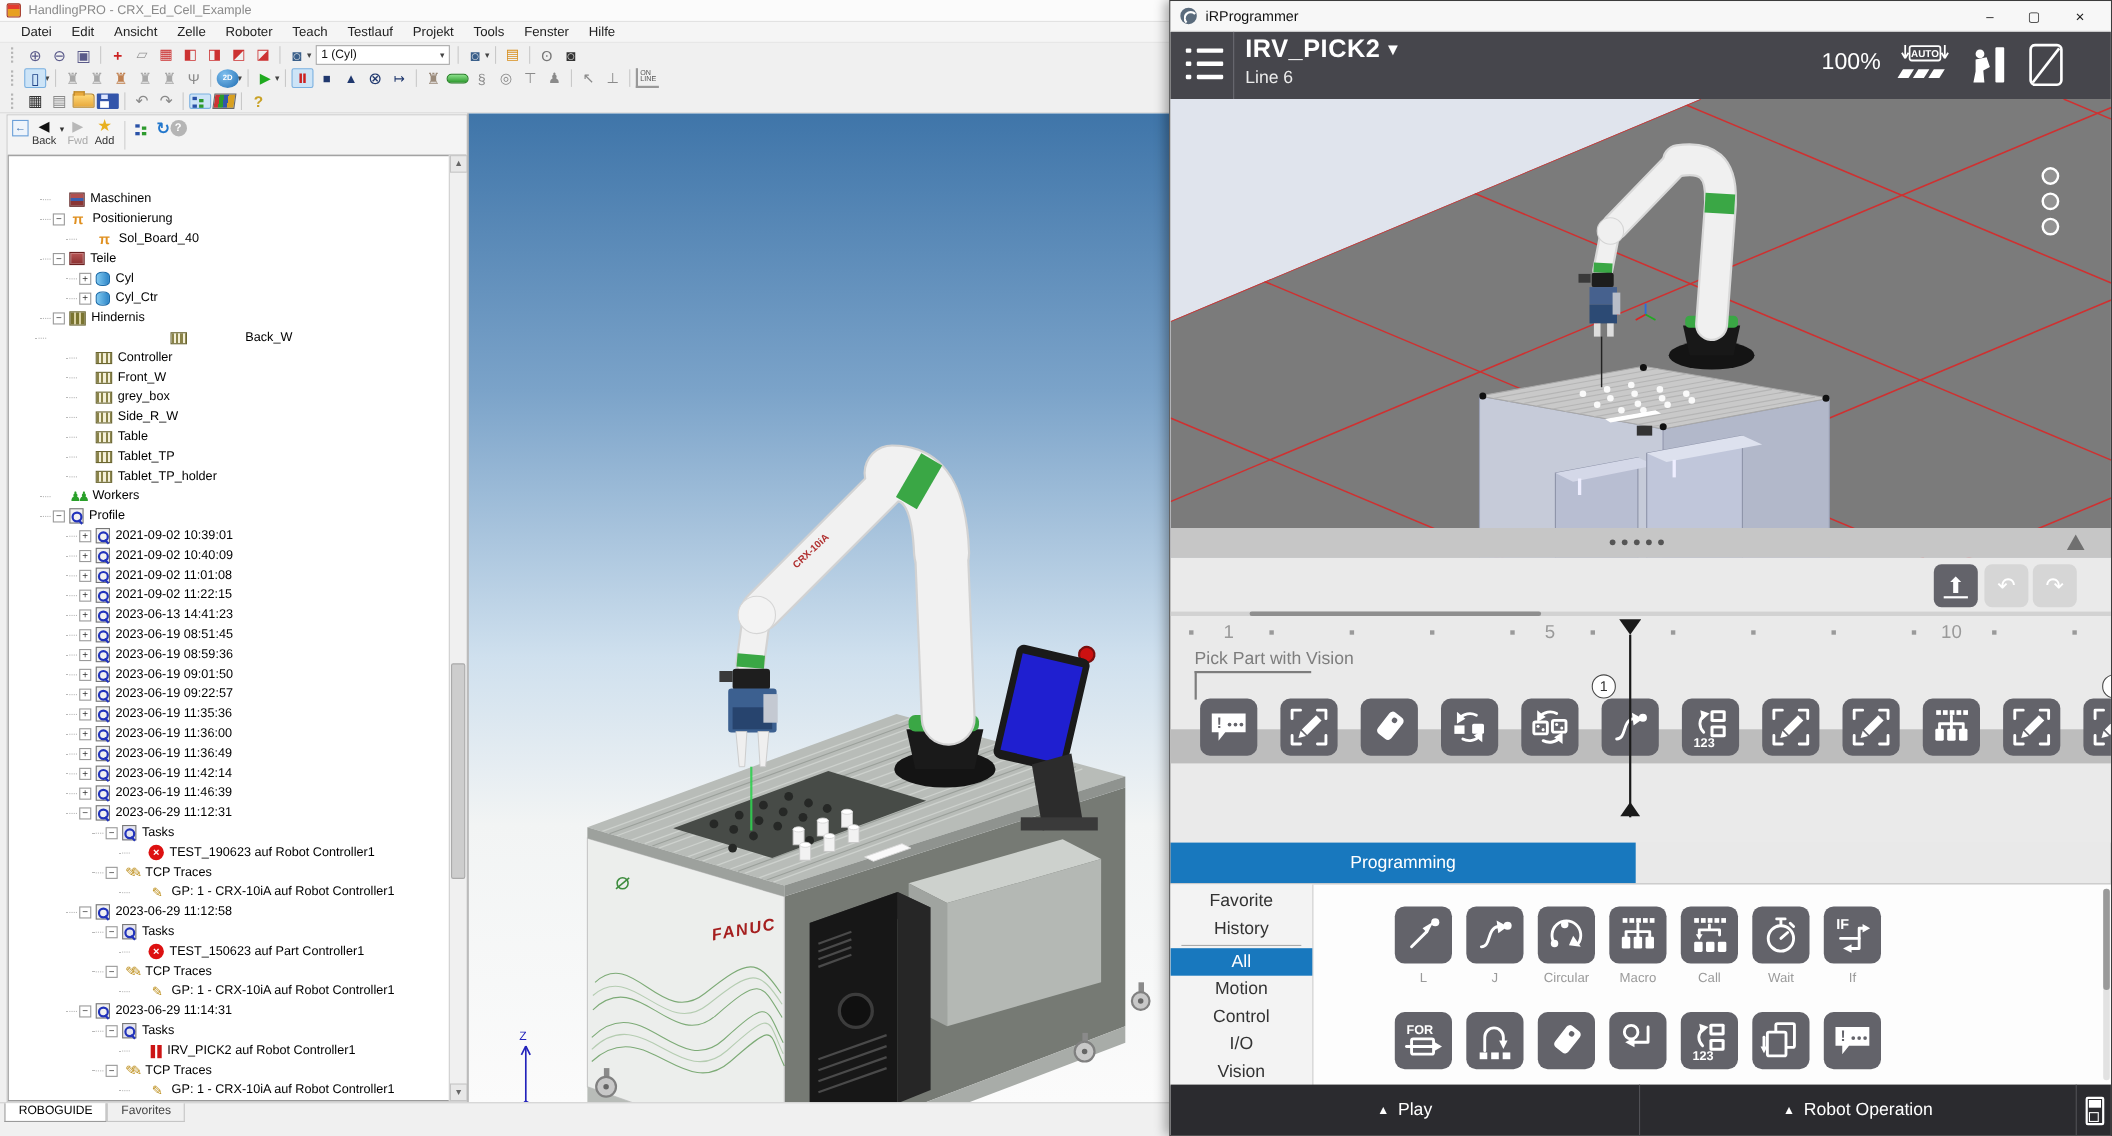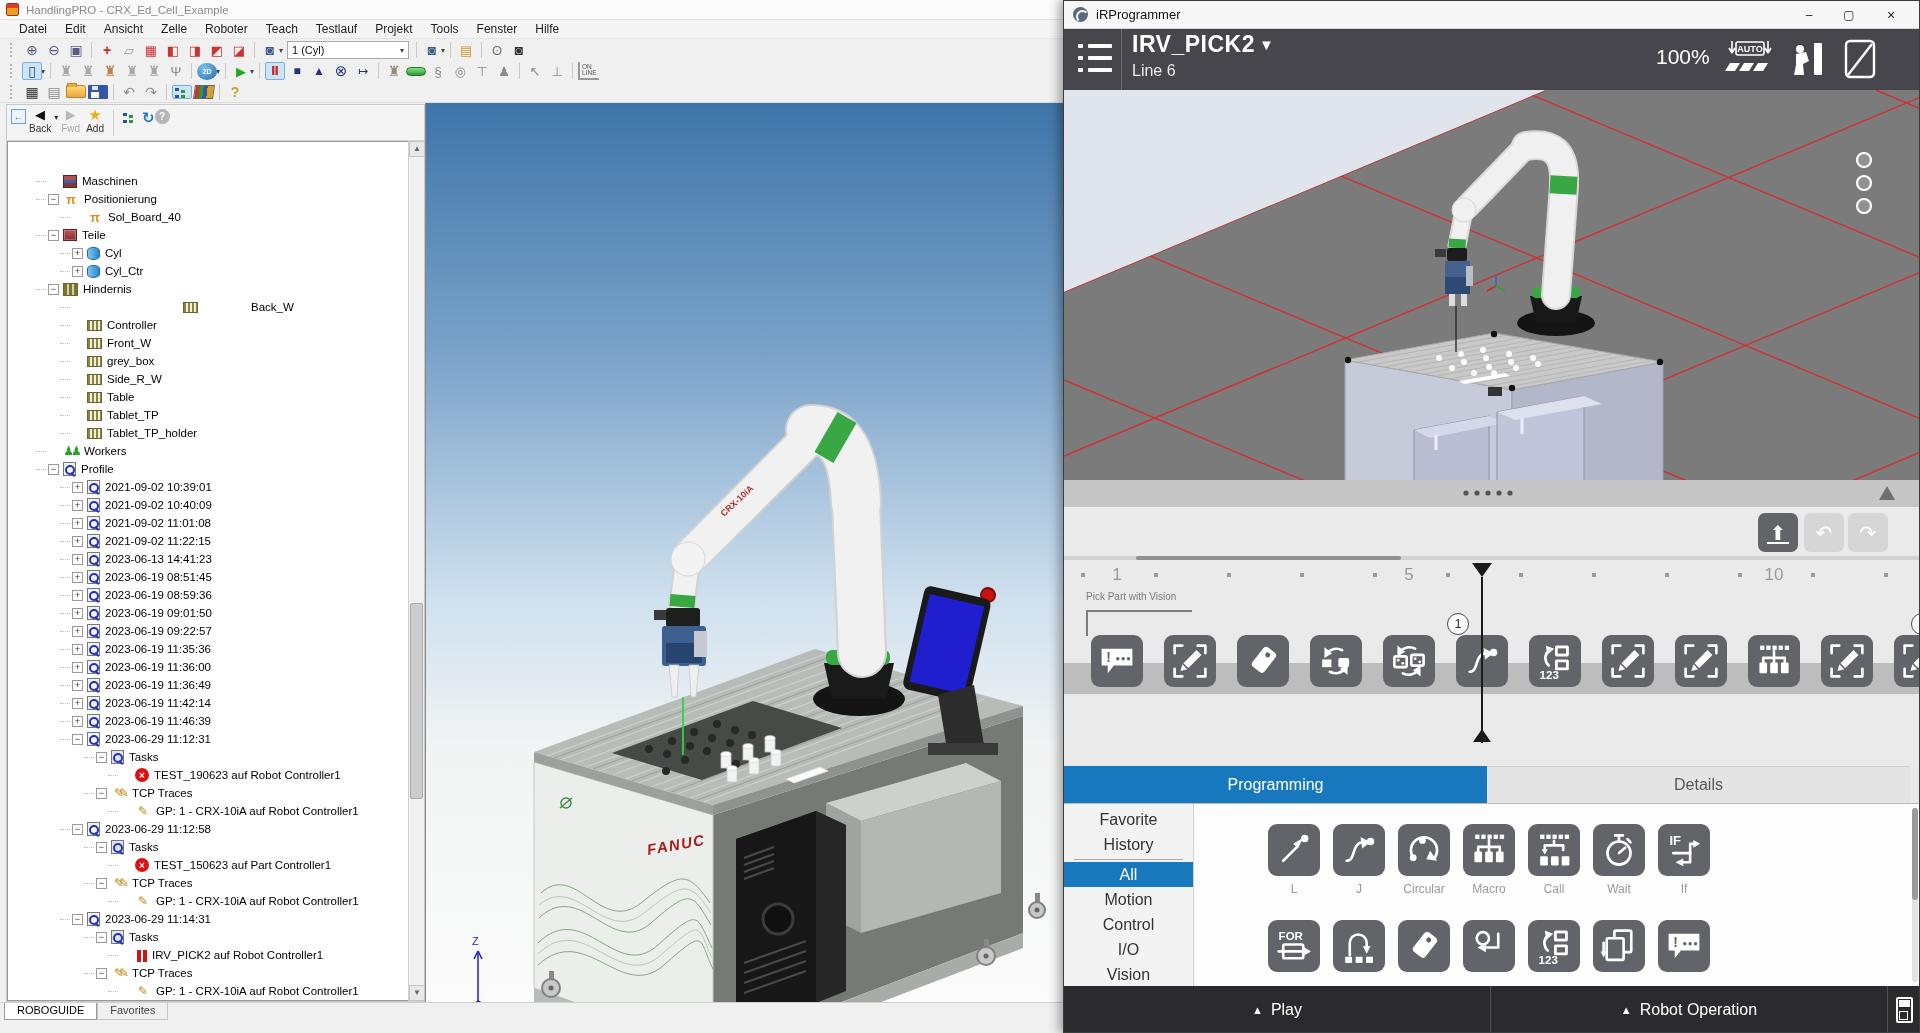--- a/index.html
+++ b/index.html
@@ -139,21 +139,21 @@
   #irp-timeline{position:absolute;left:0;top:506px;width:857px;height:259px;background:#eaeaea;overflow:hidden;}
   .tl-btn{position:absolute;top:6px;width:40px;height:39px;border-radius:7px;display:flex;align-items:center;justify-content:center;font-size:20px;}
   #btn-upload{left:694px;background:#63636a;color:#fff;}
   #btn-undo{left:740px;background:#d6d6d6;color:#fff;}
   #btn-redo{left:784px;background:#d6d6d6;color:#fff;}
   #btn-upload::after{content:'';position:absolute;left:9px;bottom:8px;width:22px;height:2.5px;background:#fff;}
   #tl-scroll{position:absolute;left:0;top:49px;width:857px;height:4px;background:#d2d2d2;}
   #tl-scroll-seg{position:absolute;left:72px;top:0;width:265px;height:4px;background:#8f8f8f;border-radius:2px;}
   .rul-num{position:absolute;top:58px;width:30px;margin-left:-15px;text-align:center;font-size:17px;color:#9a9a9a;}
   .rul-tick{position:absolute;top:66px;width:4px;height:4px;background:#9a9a9a;}
-  #tl-annot{position:absolute;left:22px;top:84px;font-size:10px;color:#7d7d7d;}
+  #tl-annot{position:absolute;left:22px;top:84px;font-size:16px;color:#7d7d7d;}
   #tl-annot-h{position:absolute;left:22px;top:103px;width:106px;height:1.5px;background:#7d7d7d;}
   #tl-annot-v{position:absolute;left:22px;top:103px;width:1.5px;height:26px;background:#7d7d7d;}
   #tl-band{position:absolute;left:0;top:156px;width:857px;height:31px;background:#bdbdbd;}
   .tlic{position:absolute;top:128px;width:52px;height:52px;background:#63636a;border-radius:9px;padding:6px;}
   .pal-ic svg,.tlic svg{width:100%;height:100%;display:block;}
   #ph-line{position:absolute;left:417px;top:70px;width:2px;height:166px;background:#1a1a1a;}
   #ph-top{position:absolute;left:408px;top:56px;width:0;height:0;border-left:10px solid transparent;border-right:10px solid transparent;border-top:14px solid #1a1a1a;}
   #ph-bot{position:absolute;left:409px;top:222px;width:0;height:0;border-left:9px solid transparent;border-right:9px solid transparent;border-bottom:13px solid #1a1a1a;}
   .tl-badge{position:absolute;top:106px;width:22px;height:22px;border-radius:50%;background:#fff;border:1.5px solid #4a4a4a;color:#333;font-size:13px;text-align:center;line-height:20px;}
   #badge-main{left:383px;} #badge-part{left:847px;}
@@ -344,21 +344,21 @@
             <span class="ttoggle">+</span>
             <span class="tic tic-cylinder"></span>
             <span>Cyl_Ctr</span>
           </div>
           <div class="trow" style="padding-left: 28px;">
             <span class="tstub"></span>
             <span class="ttoggle">−</span>
             <span class="tic tic-obstacle-folder"></span>
             <span>Hindernis</span>
           </div>
-          <div class="trow" style="padding-left: 52px; gap: 48px;">
+          <div class="trow" style="padding-left: 24px; gap: 48px;">
             <span class="tstub"></span>
             <span class="tspace"></span>
             <span class="tic tic-obstacle"></span>
             <span>Back_W</span>
           </div>
           <div class="trow" style="padding-left: 52px;">
             <span class="tstub"></span>
             <span class="tspace"></span>
             <span class="tic tic-obstacle"></span>
             <span>Controller</span>
@@ -1144,21 +1144,20 @@
         </div>
       <div id="ph-line"></div>
       <div id="ph-top"></div>
       <div id="ph-bot"></div>
       <div id="badge-main" class="tl-badge">1</div>
       <div id="badge-part" class="tl-badge">1</div>
     </div>
 
     <div id="irp-tabs">
       <div id="tab-prog" class="irp-tab">Programming</div>
-      <div id="tab-det" class="irp-tab">Details</div>
     </div>
 
     <div id="irp-palette">
       <div id="irp-cats">
           <div class="cat">Favorite</div>
           <div class="cat">History</div>
           <div class="cat-div"></div>
           <div class="cat sel">All</div>
           <div class="cat">Motion</div>
           <div class="cat">Control</div>

